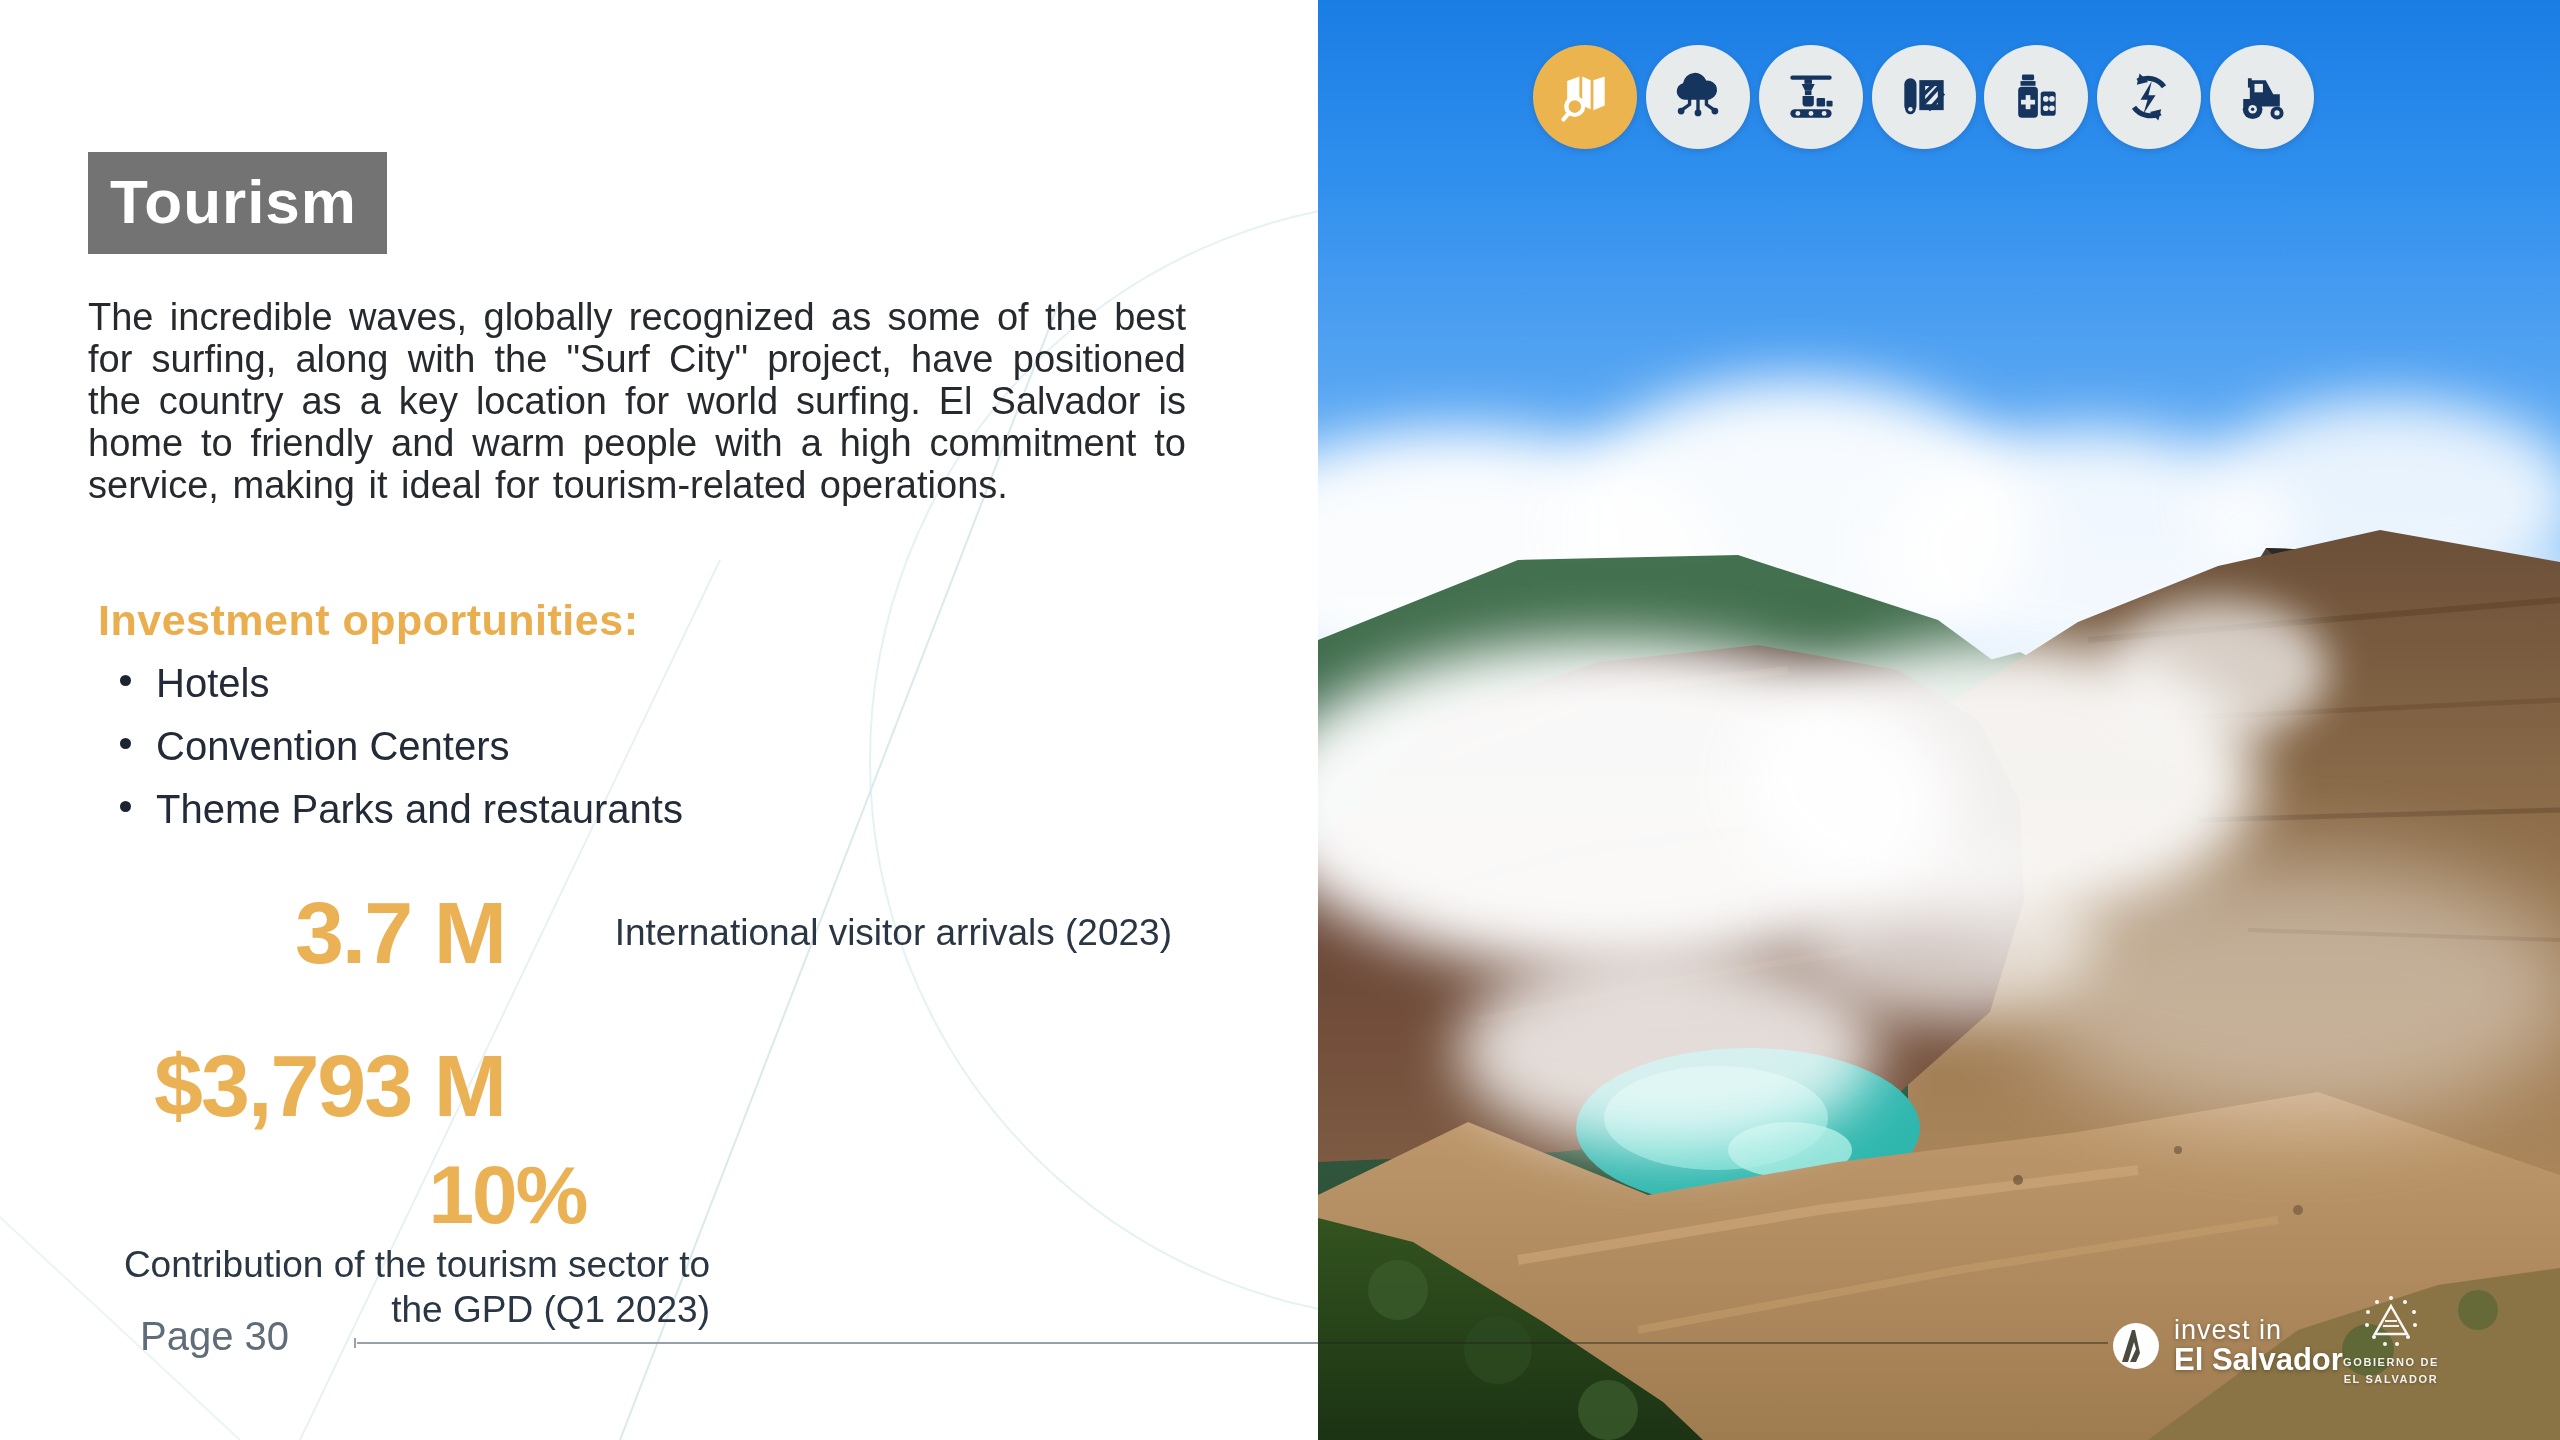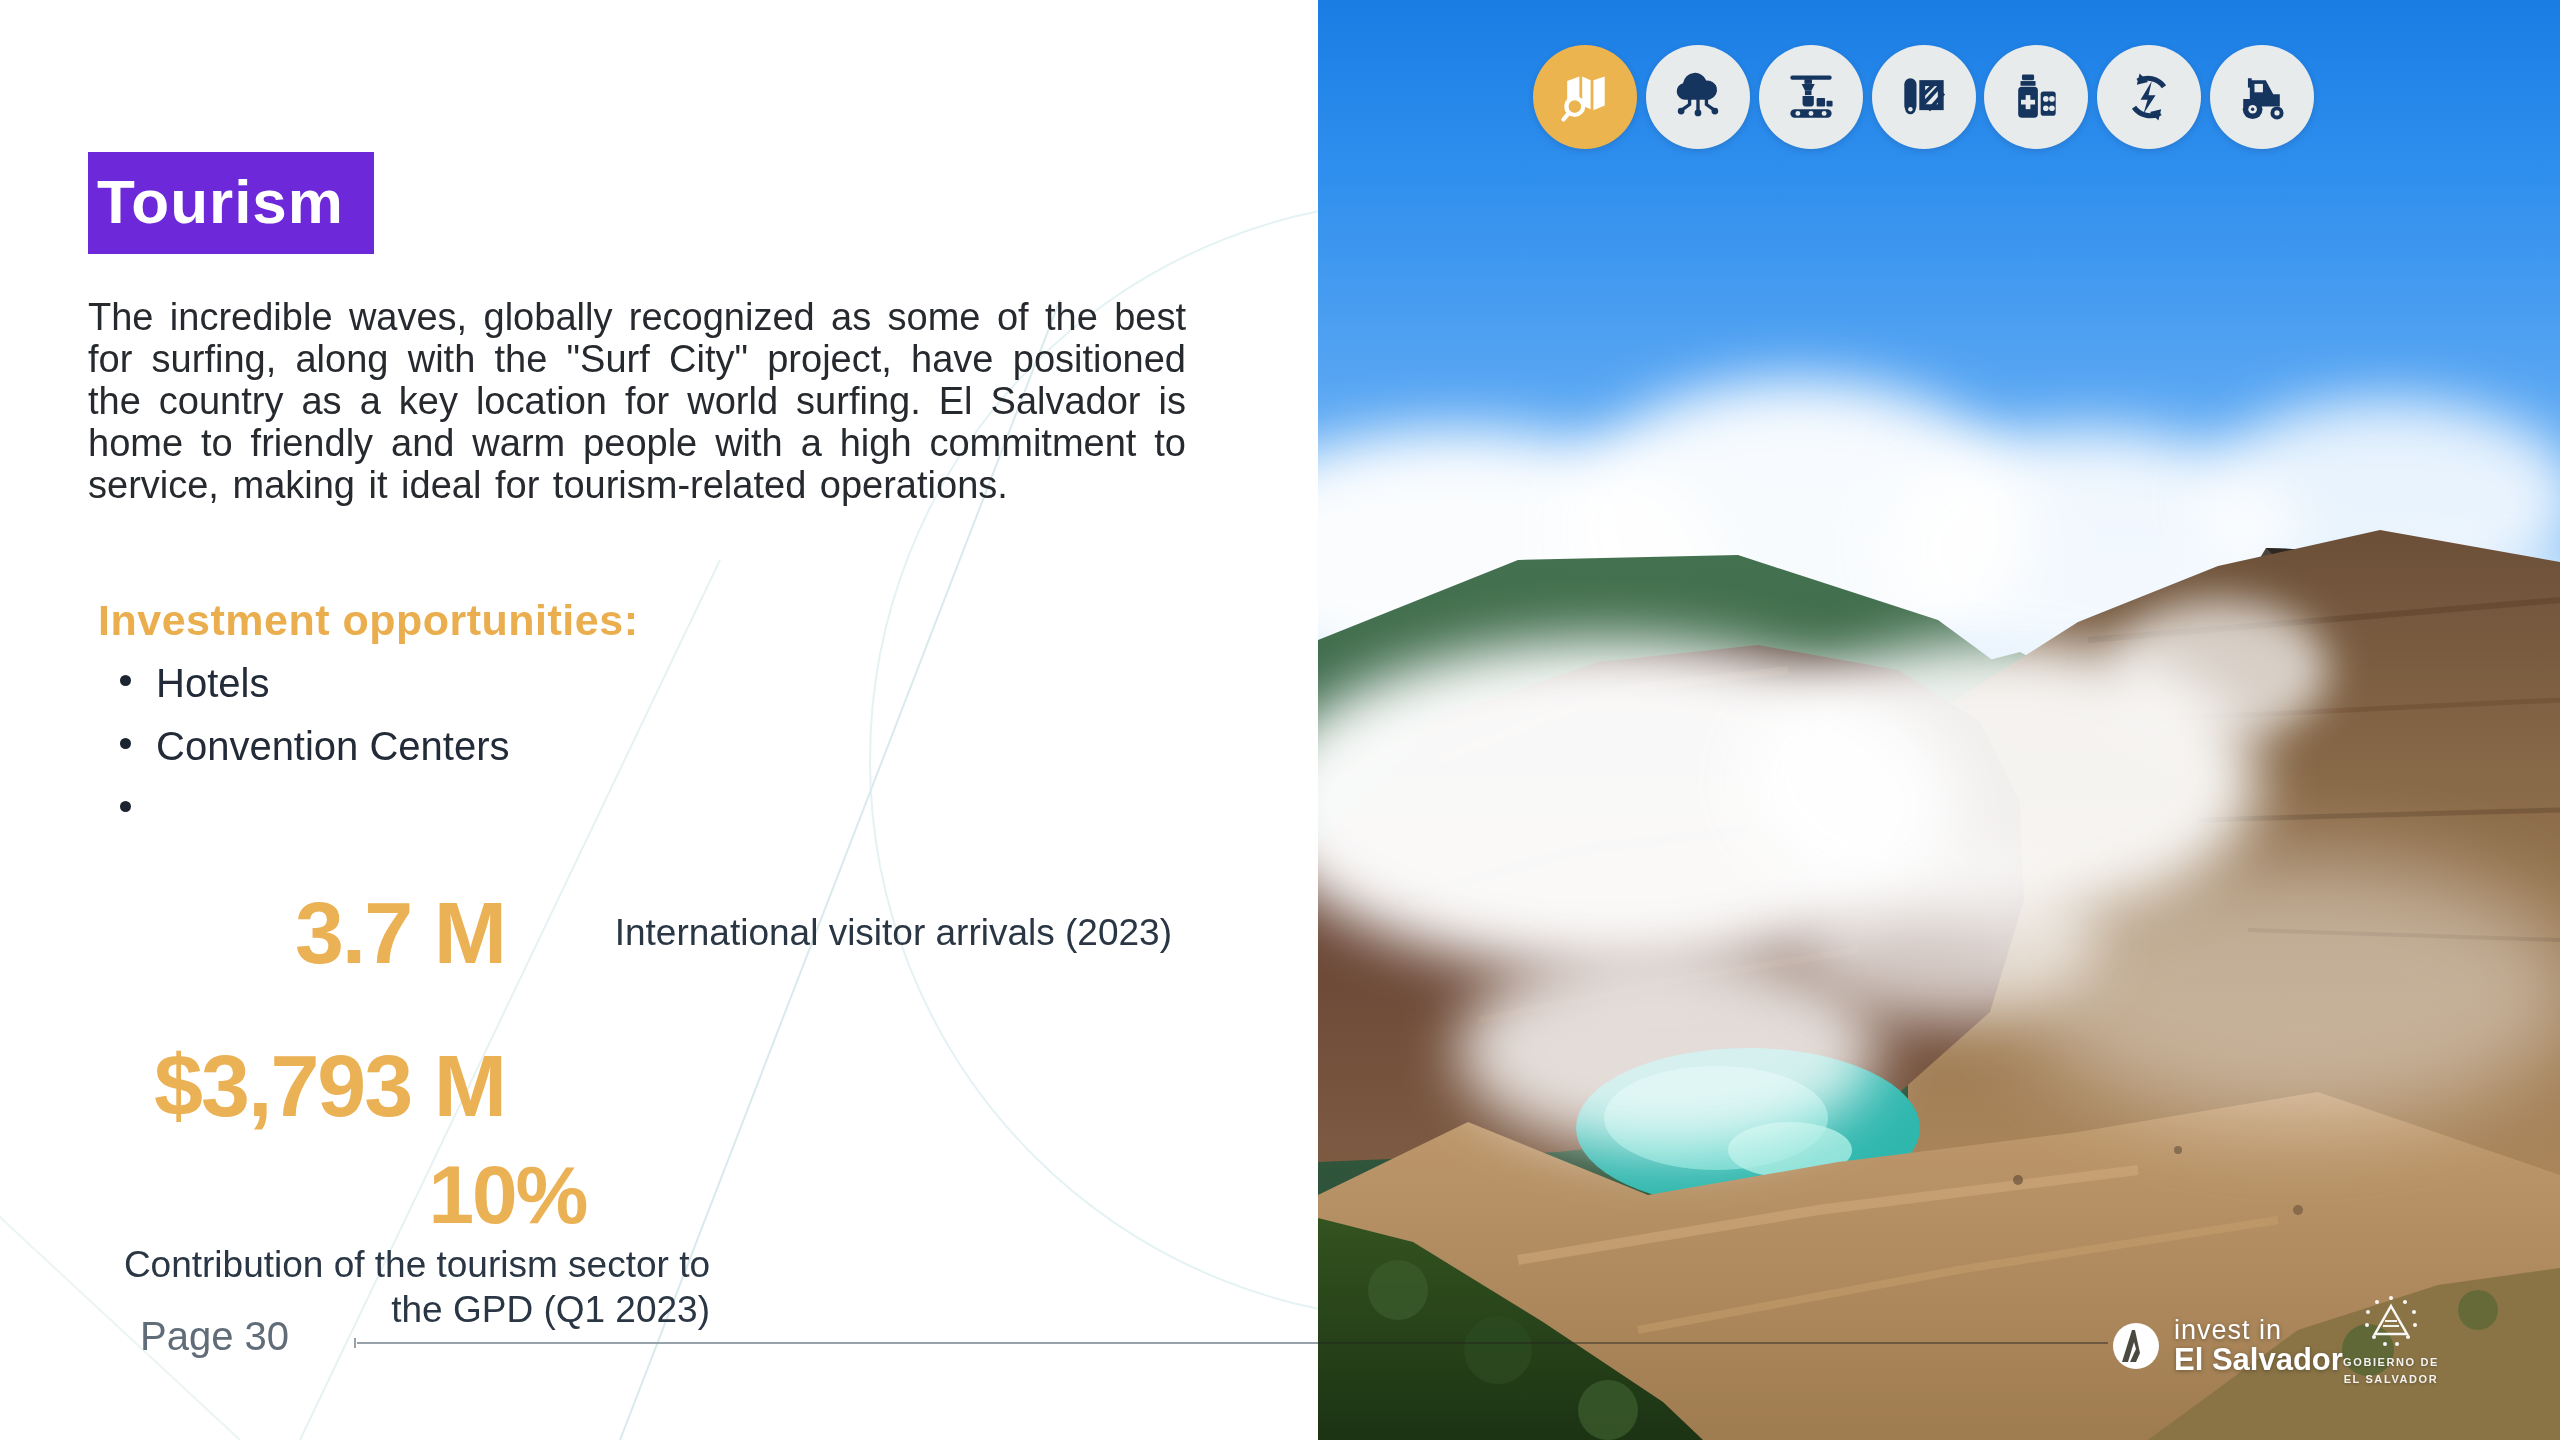--- a/index.html
+++ b/index.html
@@ -3,22 +3,22 @@
 <meta charset="utf-8">
 <style>
   html,body{margin:0;padding:0;background:#222;}
   .slide{position:relative;width:2560px;height:1440px;overflow:hidden;background:#ffffff;
          font-family:"Liberation Sans",sans-serif;}
 
   
   .left-panel{position:absolute;left:0;top:0;width:1318px;height:1440px;background:#ffffff;overflow:hidden;}
   .deco{position:absolute;left:0;top:0;pointer-events:none;}
 
-  .title-badge{position:absolute;left:88px;top:152px;background:#6d28d9;color:#ffffff;
-               font-size:62px;font-weight:700;letter-spacing:1px;padding:14px 30px 17px 9px;}
+  .title-badge{position:absolute;left:88px;top:152px;background:#737373;color:#ffffff;
+               font-size:62px;font-weight:700;letter-spacing:1px;padding:14px 30px 17px 22px;}
 
   .intro{position:absolute;left:88px;top:258px;width:1098px;font-size:38px;line-height:42px;
          color:#26292e;text-align:justify;word-spacing:3px;}
 
   .opp-heading{position:absolute;left:98px;top:596px;font-size:43px;font-weight:700;color:#EBAE4E;
                letter-spacing:.5px;}
 
   .opp-list{position:absolute;left:112px;top:660px;margin:0;padding:0;list-style:none;}
   .opp-list li{position:relative;font-size:40px;color:#232B38;margin:0 0 17px 0;padding-left:44px;line-height:1.15;}
   .opp-list li .dot{position:absolute;left:8px;top:15px;width:11px;height:11px;border-radius:50%;background:#1b2430;}
@@ -90,21 +90,21 @@
 
     <div class="title-badge">Tourism</div>
 
     <p class="intro">The incredible waves, globally recognized as some of the best for surfing, along with the "Surf City" project, have positioned the country as a key location for world surfing. El Salvador is home to friendly and warm people with a high commitment to service, making it ideal for tourism-related operations.</p>
 
     <div class="opp-heading">Investment opportunities:</div>
 
     <ul class="opp-list">
       <li><span class="dot"></span><span>Hotels</span></li>
       <li><span class="dot"></span><span>Convention Centers</span></li>
-      <li><span class="dot"></span></li>
+      <li><span class="dot"></span><span>Theme Parks and restaurants</span></li>
     </ul>
 
     <div class="stat-row r1">
       <div class="stat-value">3.7 M</div>
       <div class="stat-label">International visitor arrivals (2023)</div>
     </div>
     <div class="stat-row r2">
       <div class="stat-value">$3,793 M</div>
     </div>
     <div class="stat-row r3">

